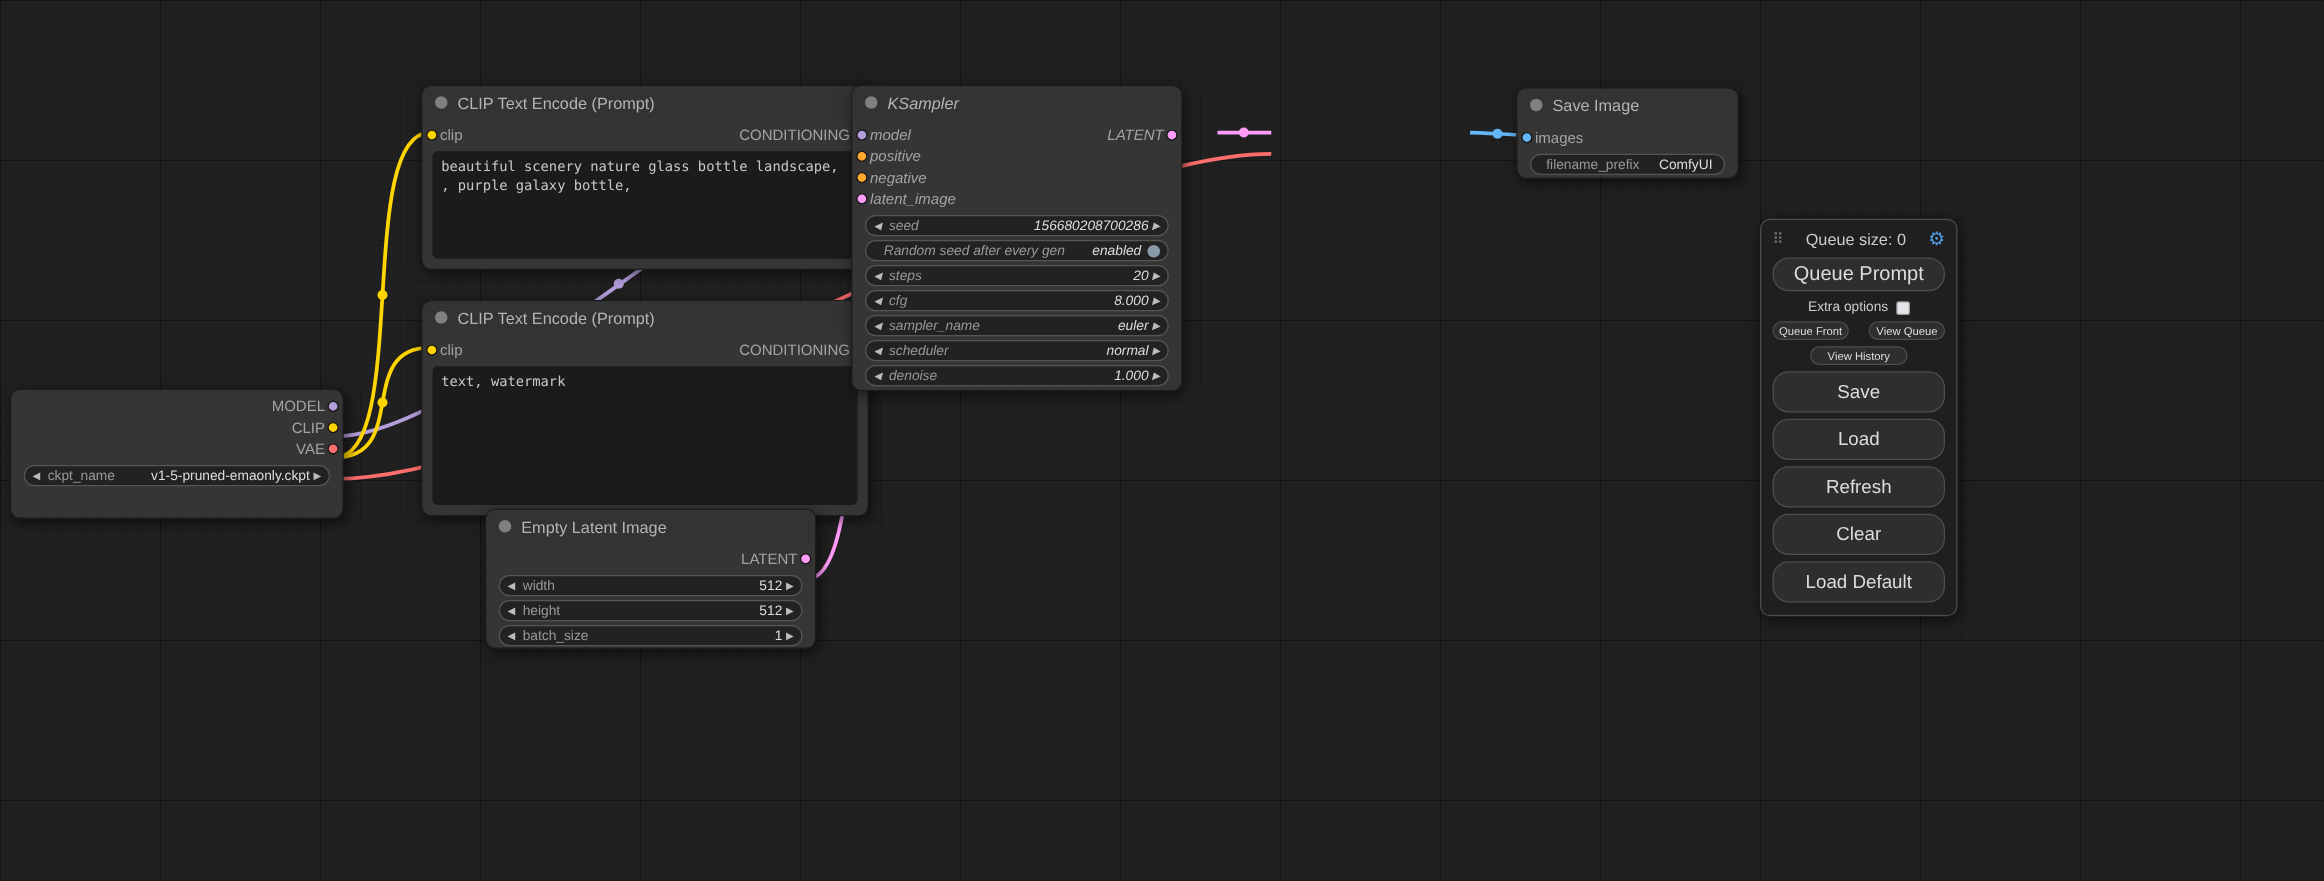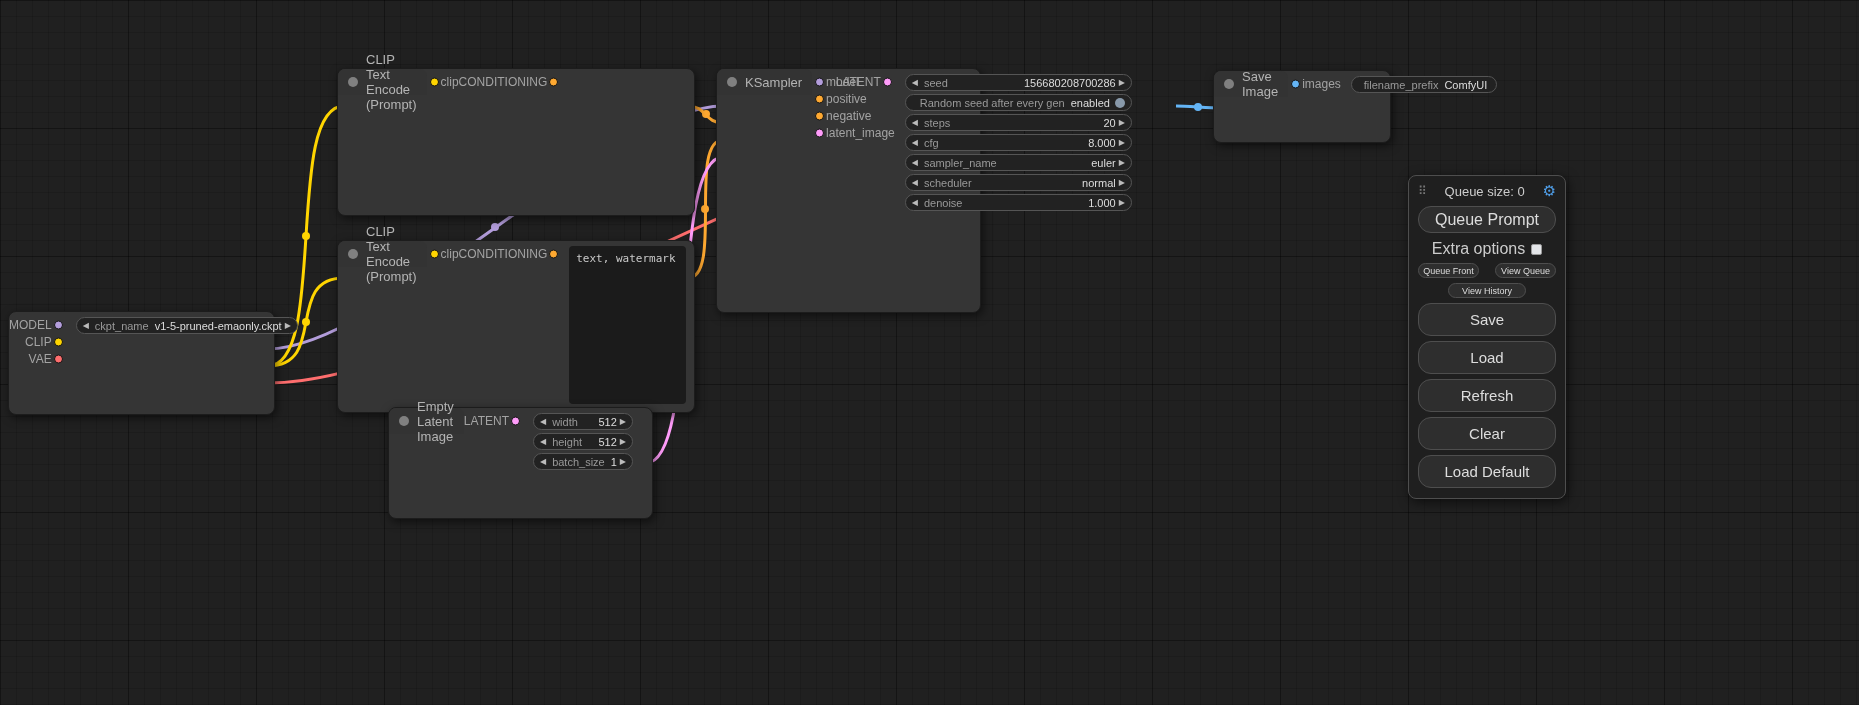--- a/index.html
+++ b/index.html
@@ -15,21 +15,21 @@
       linear-gradient(rgba(0,0,0,0.13) 1px, transparent 1px),
       linear-gradient(90deg, rgba(0,0,0,0.13) 1px, transparent 1px);
     background-size:128px 128px,128px 128px,16px 16px,16px 16px;
   }
 
   #wires { position:absolute; left:0; top:0; z-index:1; }
 
   .node {
     position:absolute; z-index:2; background:#353535; border-radius:8px;
     border:1px solid #1c1c1c; box-shadow:2px 3px 10px rgba(0,0,0,0.55);
-    color:#a3a3a3; font-size:12px; display:flex; flex-direction:row;
+    color:#a3a3a3; font-size:12px; display:flex; flex-direction:column;
   }
   .node-title {
     flex:0 0 26px; height:26px; background:#333333; border-radius:7px 7px 0 0;
     display:flex; align-items:center; gap:8px; padding:0 10px;
     color:#b4b4b4; font-size:13px;
   }
   .title-dot { width:10px; height:10px; border-radius:50%; background:#808080; flex:0 0 auto; }
 
   .slots { position:relative; padding-top:4px; }
   .slot-row { position:relative; height:17px; display:flex; align-items:center; }
@@ -61,21 +61,21 @@
     flex:1 1 auto; margin:5px 8px 8px 8px; background:#1b1b1b; border-radius:4px;
     padding:5px 7px; font-family:"DejaVu Sans Mono", monospace; font-size:11px;
     line-height:1.4; color:#c9c9c9; overflow:hidden;
   }
 
   
   #node-load-checkpoint { left:8px;    top:311px; width:267px; height:104px; }
   #node-clip-pos        { left:337px;  top:68px;  width:358px; height:148px; }
   #node-clip-neg        { left:337px;  top:240px; width:358px; height:173px; }
   #node-empty-latent    { left:388px;  top:407px; width:265px; height:112px; }
-  #node-ksampler        { left:716px;  top:68px;  width:265px; height:245px; }
+  #node-ksampler        { left:681px;  top:68px;  width:265px; height:245px;font-style:italic; }
   #node-vae-decode      { left:1010px; top:68px;  width:173px; height:68px; }
   #node-save-image      { left:1213px; top:70px;  width:178px; height:73px; }
 
   
   #menu-panel {
     position:absolute; z-index:3; left:1408px; top:175px; width:158px;
     background:#1f1f1f; border:1px solid #4e4e4e; border-radius:8px;
     box-shadow:2px 3px 12px rgba(0,0,0,0.6); padding:6px 9px 10px 9px;
     color:#cfcfcf;
   }
@@ -83,21 +83,21 @@
   .drag-handle { color:#777; font-size:12px; cursor:grab; }
   .queue-size { flex:1; text-align:center; font-size:13px; color:#cccccc; }
   .gear { font-size:15px; cursor:pointer; }
   .btn {
     display:block; width:100%; background:#2e2e2e; border:1px solid #4e4e4e;
     color:#dddddd; border-radius:13px; cursor:pointer;
     font-family:"Liberation Sans", sans-serif;
   }
   .btn.big { height:27px; font-size:16px; margin-bottom:7px; }
   .btn.std { height:33px; font-size:15px; margin-top:5px; }
-  .extra-row { display:flex; align-items:center; justify-content:center; gap:6px; font-size:16px; color:#cccccc; margin:4px 0 5px 0; }
+  .extra-row { display:flex; align-items:center; justify-content:center; gap:6px; font-size:11px; color:#cccccc; margin:4px 0 5px 0; }
   .checkbox { width:11px; height:11px; background:#e4e6e9; border:1px solid #9a9a9a; border-radius:2px; cursor:pointer; }
   .small-row { display:flex; gap:16px; margin-bottom:5px; }
   .small-row.center { justify-content:center; }
   .btn.tiny { width:auto; flex:1; height:15px; font-size:9px; border-radius:9px; padding:0 4px; }
   .btn.tiny.hist { flex:0 0 auto; width:78px; }
 </style>
 </head>
 <body>
 
 <div id="canvas">
@@ -165,20 +165,21 @@
         <span class="slot-dot in" style="background-color: rgb(255, 213, 0);"></span>
         <div class="in-group">
             <span class="slot-label">clip</span>
           </div>
         <div class="out-group">
             <span class="slot-label">CONDITIONING</span>
           </div>
         <span class="slot-dot out" style="background-color: rgb(255, 169, 49);"></span>
       </div>
     </div>
+    <div class="node-text">beautiful scenery nature glass bottle landscape, , purple galaxy bottle,</div>
   </div>
 
   <div class="node" id="node-clip-neg">
     <div class="node-title">
       <span class="title-dot"></span>
       <span>CLIP Text Encode (Prompt)</span>
     </div>
     <div class="slots">
       <div class="slot-row">
         <span class="slot-dot in" style="background-color: rgb(255, 213, 0);"></span>

